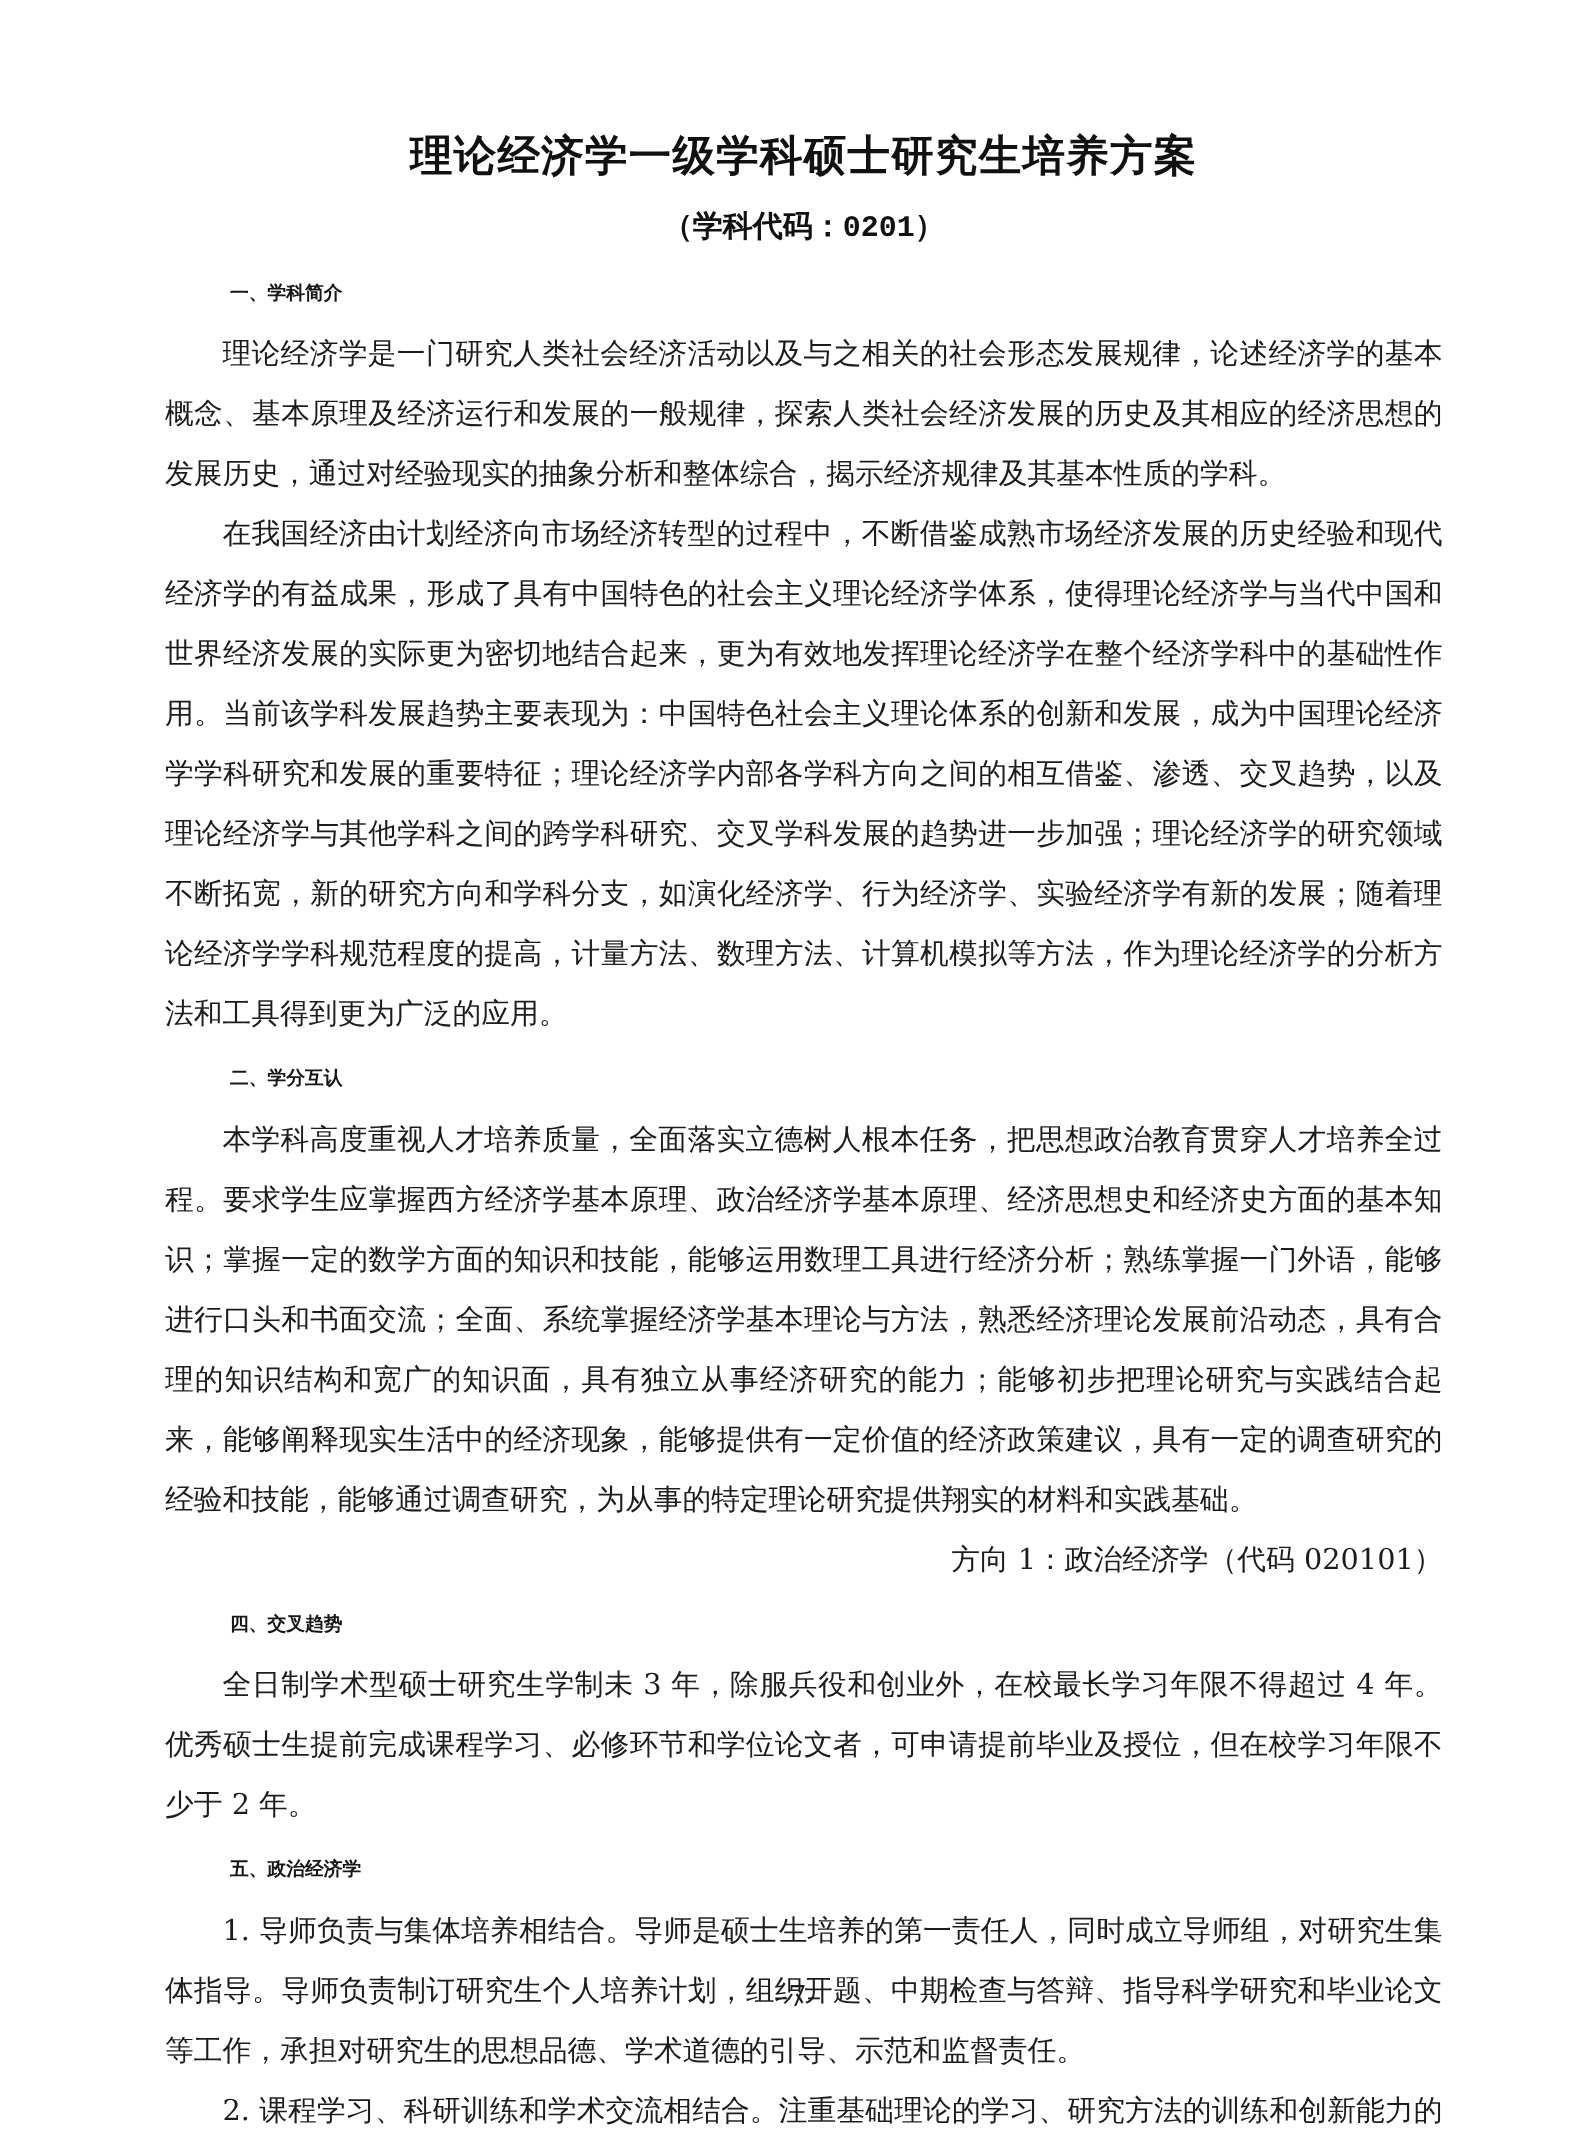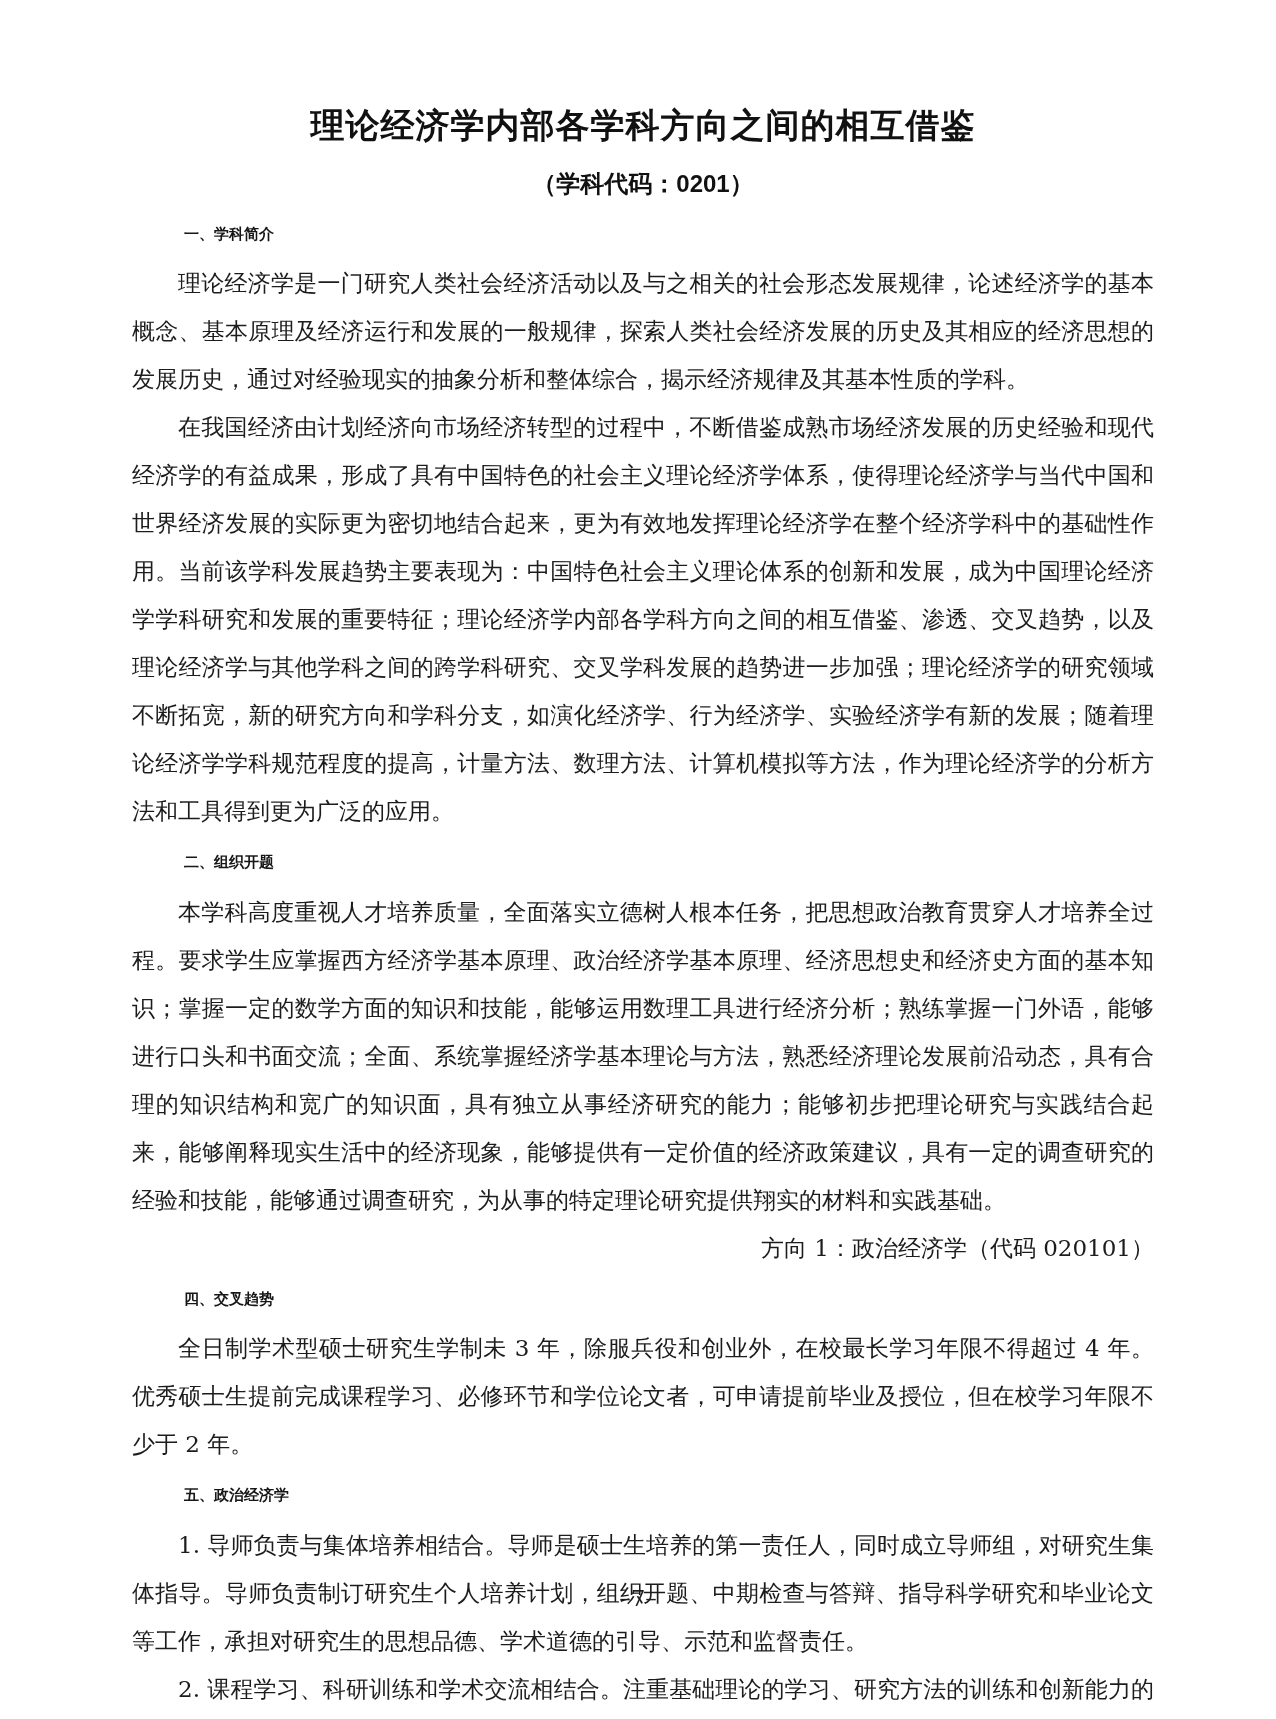--- a/index.html
+++ b/index.html
@@ -22,21 +22,21 @@
     font-family: "DejaVu Sans", "Liberation Sans", sans-serif;
     font-weight: bold;
     font-size: 34px;
     line-height: 1.25;
     text-align: center;
     letter-spacing: 1px;
     margin: 0 0 22px 0;
     color: #111111;
   }
   .doc-subtitle {
-    font-family: Liberation Sans, sans-serif;
+    font-family: Liberation Mono, monospace;
     font-weight: bold;
     font-size: 24px;
     line-height: 1.25;
     text-align: center;
     margin: 0 0 26px 0;
     color: #111111;
   }
   .sec-heading {
     font-family: "DejaVu Sans", "Liberation Sans", sans-serif;
     font-weight: bold;
@@ -65,32 +65,32 @@
     font-size: 23px;
     font-family: "DejaVu Serif", "Liberation Serif", serif;
     color: #1c1c1c;
   }
 </style>
 </head>
 <body>
 
 <div class="page">
 
-  <h1 class="doc-title">理论经济学内部各学科方向之间的相互借鉴</h1>
+  <h1 class="doc-title">理论经济学一级学科硕士研究生培养方案</h1>
 
   <div class="doc-subtitle">（学科代码：0201）</div>
 
   <section>
     <h2 class="sec-heading">一、学科简介</h2>
     <p class="body-par">理论经济学是一门研究人类社会经济活动以及与之相关的社会形态发展规律，论述经济学的基本概念、基本原理及经济运行和发展的一般规律，探索人类社会经济发展的历史及其相应的经济思想的发展历史，通过对经验现实的抽象分析和整体综合，揭示经济规律及其基本性质的学科。</p>
     <p class="body-par">在我国经济由计划经济向市场经济转型的过程中，不断借鉴成熟市场经济发展的历史经验和现代经济学的有益成果，形成了具有中国特色的社会主义理论经济学体系，使得理论经济学与当代中国和世界经济发展的实际更为密切地结合起来，更为有效地发挥理论经济学在整个经济学科中的基础性作用。当前该学科发展趋势主要表现为：中国特色社会主义理论体系的创新和发展，成为中国理论经济学学科研究和发展的重要特征；理论经济学内部各学科方向之间的相互借鉴、渗透、交叉趋势，以及理论经济学与其他学科之间的跨学科研究、交叉学科发展的趋势进一步加强；理论经济学的研究领域不断拓宽，新的研究方向和学科分支，如演化经济学、行为经济学、实验经济学有新的发展；随着理论经济学学科规范程度的提高，计量方法、数理方法、计算机模拟等方法，作为理论经济学的分析方法和工具得到更为广泛的应用。</p>
   </section>
 
   <section>
-    <h2 class="sec-heading">二、组织开题</h2>
+    <h2 class="sec-heading">二、学分互认</h2>
     <p class="body-par">本学科高度重视人才培养质量，全面落实立德树人根本任务，把思想政治教育贯穿人才培养全过程。要求学生应掌握西方经济学基本原理、政治经济学基本原理、经济思想史和经济史方面的基本知识；掌握一定的数学方面的知识和技能，能够运用数理工具进行经济分析；熟练掌握一门外语，能够进行口头和书面交流；全面、系统掌握经济学基本理论与方法，熟悉经济理论发展前沿动态，具有合理的知识结构和宽广的知识面，具有独立从事经济研究的能力；能够初步把理论研究与实践结合起来，能够阐释现实生活中的经济现象，能够提供有一定价值的经济政策建议，具有一定的调查研究的经验和技能，能够通过调查研究，为从事的特定理论研究提供翔实的材料和实践基础。</p>
   </section>
 
   <section>
     <p class="body-par direction-line">方向 1：政治经济学（代码 020101）</p>
   </section>
 
   <section>
     <h2 class="sec-heading">四、交叉趋势</h2>
     <p class="body-par">全日制学术型硕士研究生学制未 3 年，除服兵役和创业外，在校最长学习年限不得超过 4 年。优秀硕士生提前完成课程学习、必修环节和学位论文者，可申请提前毕业及授位，但在校学习年限不少于 2 年。</p>

